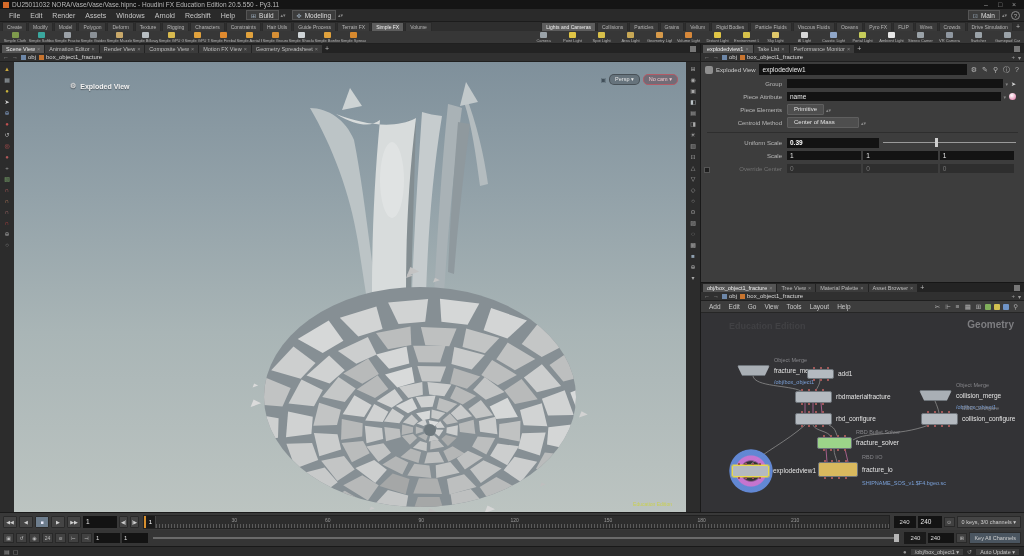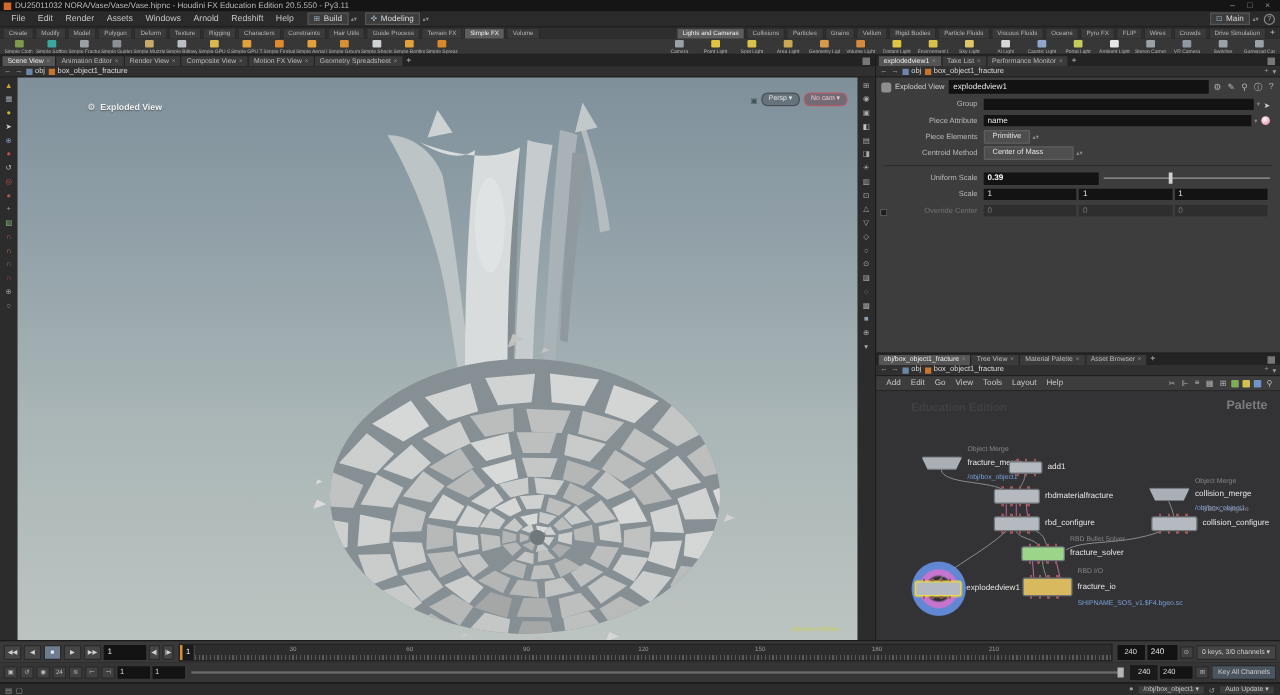--- a/index.html
+++ b/index.html
@@ -751,21 +751,21 @@
           <span class="nm-ic">≡</span>
           <span class="nm-ic">▦</span>
           <span class="nm-ic">⊞</span>
           <span class="nm-sq" style="background:#7fae5a"></span>
           <span class="nm-sq" style="background:#d2c050"></span>
           <span class="nm-sq" style="background:#6f94c8"></span>
           <span class="nm-ic">⚲</span>
         </div>
         <div class="net-canvas" id="net-canvas">
           <div class="wm-left">Education Edition</div>
-          <div class="wm-right">Palette</div>
+          <div class="wm-right">Geometry</div>
           <svg id="net-wires" width="324" height="200" viewBox="0 0 324 200">
             <g fill="none" stroke="#8c8c8c" stroke-width="0.8">
               <path d="M52,63 C54,74 88,72 100,78"></path>
               <path d="M119,66 C119,72 116,74 115,78"></path>
               <path d="M104,112 C86,128 62,140 50,151"></path>
               <path d="M112,112 C114,118 128,118 130,124"></path>
               <path d="M128,112 C136,116 134,120 137,124"></path>
               <path d="M234,88 C236,93 237,95 238,100"></path>
               <path d="M228,112 C196,124 166,118 152,127"></path>
               <path d="M133,136 C133,141 135,144 136,149"></path>

